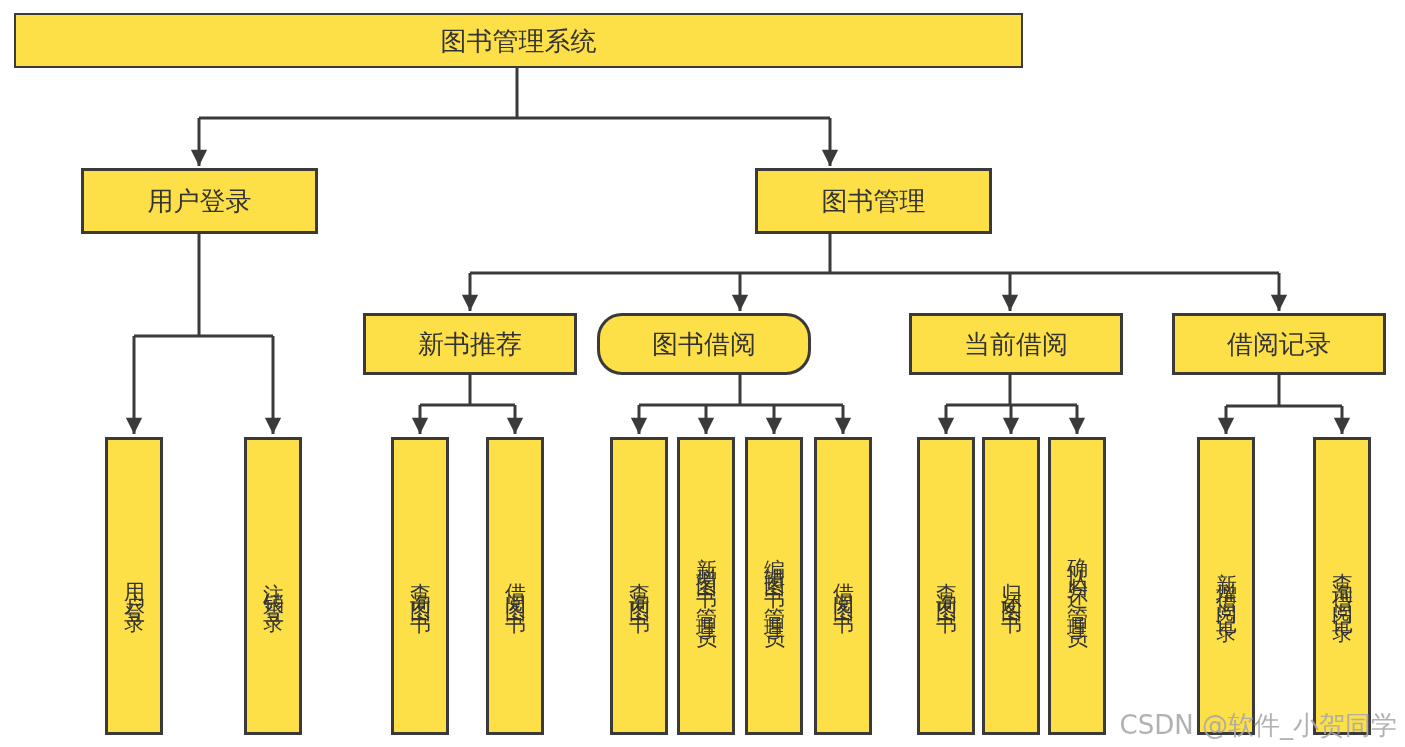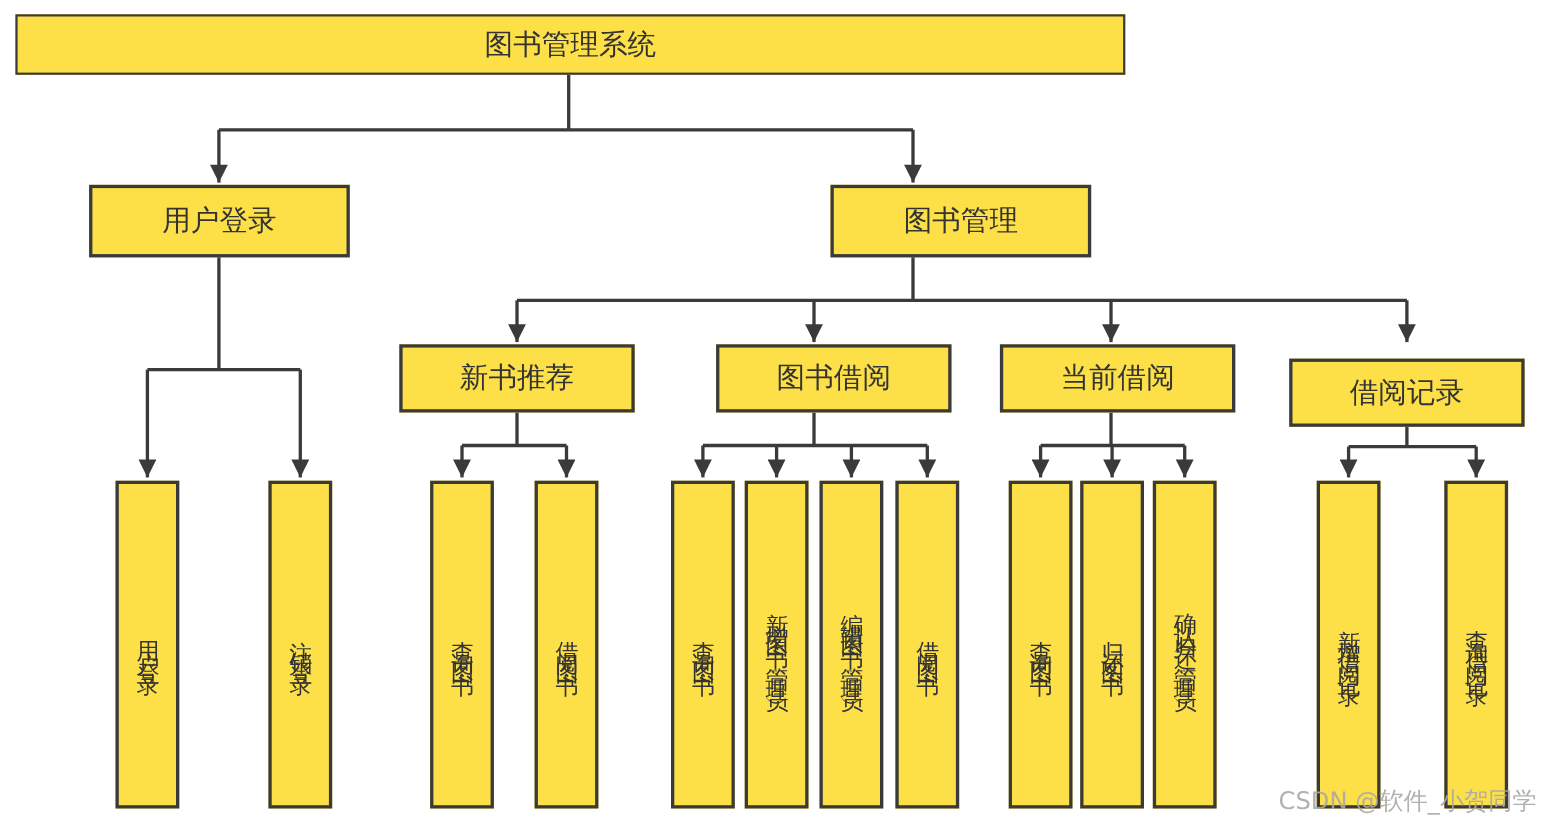--- a/index.html
+++ b/index.html
@@ -40,23 +40,23 @@
     font-size: 26px;
     line-height: 1;
     color: #333333;
     white-space: nowrap;
   }
   .l2 { top: 168px; width: 237px; height: 66px; }
   .l2.a { left: 81px; }
   .l2.b { left: 711px; margin-left: 44px; }
   .l3 { top: 313px; width: 214px; height: 62px; }
   .l3.a { left: 363px; }
-  .l3.b { left: 651px; }
+  .l3.b { left: 597px; border-radius: 25px; }
   .l3.c { left: 909px; }
-  .l3.d { left: 1172px; margin-top: 13px; }
+  .l3.d { left: 1172px; }
   .leaf { top: 437px; width: 58px; height: 298px; }
   .vlabel {
     display: block;
     writing-mode: vertical-rl;
     text-orientation: mixed;
     font-size: 21px;
     letter-spacing: 10px;
     line-height: 1;
     color: #333333;
   }
@@ -70,21 +70,21 @@
   .leaf.p8  { left: 814px; }
   .leaf.p9  { left: 917px; }
   .leaf.p10 { left: 982px; }
   .leaf.p11 { left: 1048px; }
   .leaf.p12 { left: 1197px; }
   .leaf.p13 { left: 1313px; }
   #watermark {
     position: absolute;
     right: 8px;
     bottom: 4px;
-    font-size: 22px;
+    font-size: 26px;
     color: rgba(168, 168, 168, 0.9);
     white-space: nowrap;
   }
 </style>
 </head>
 <body>
 
 <div id="stage">
 
   <svg id="connectors" viewBox="0 0 1405 747" xmlns="http://www.w3.org/2000/svg">

